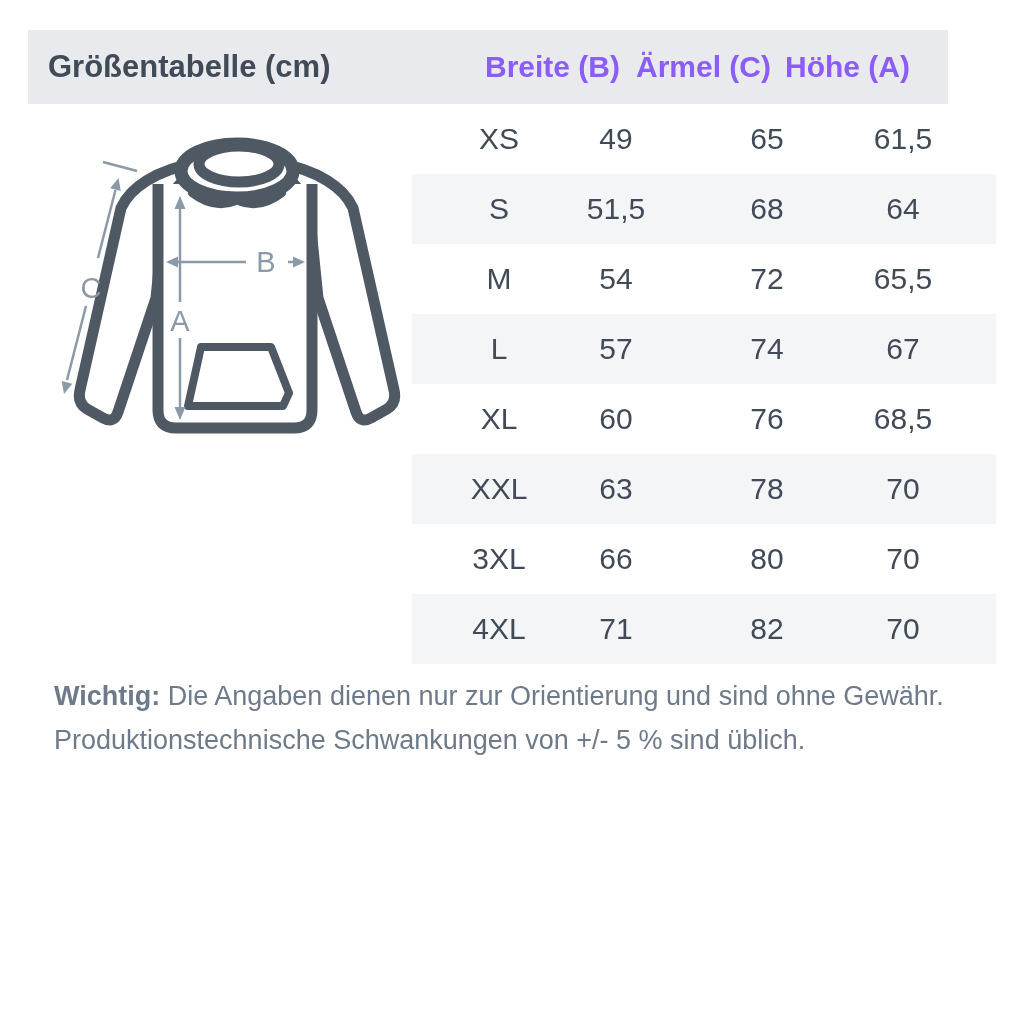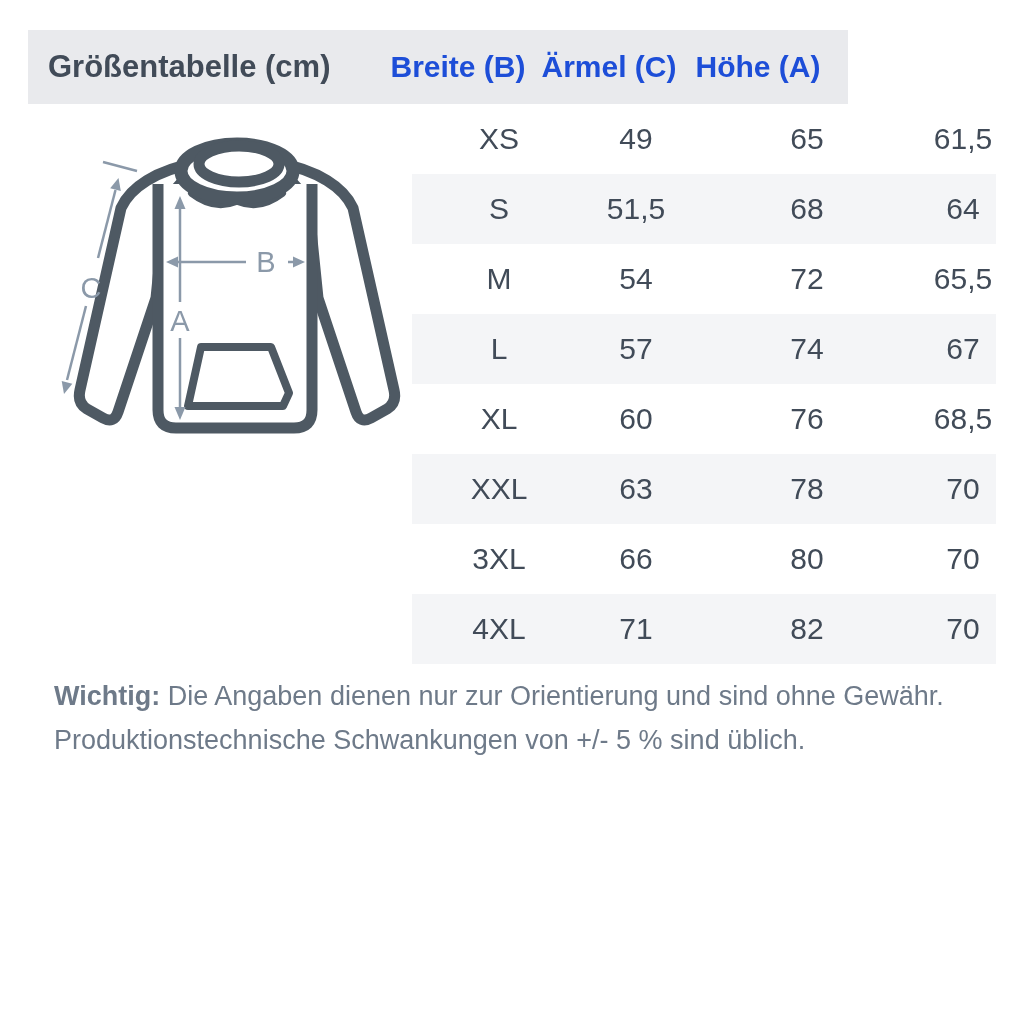--- a/index.html
+++ b/index.html
@@ -7,50 +7,48 @@
     position:relative;
     width:1024px;height:1024px;
     background:#ffffff;
     font-family:"Liberation Sans","DejaVu Sans",sans-serif;
     color:#414b58;
     overflow:hidden;
   }
   
   .header{
     position:absolute;left:28px;top:30px;
-    width:820px;height:74px;
+    width:920px;height:74px;
     background:#e9eaed;
     display:flex;align-items:center;
   }
   .title{
     flex:1 1 auto;
     padding-left:20px;
     font-size:31px;font-weight:700;color:#414b58;
     white-space:nowrap;
   }
   .hcell{
     flex:0 0 146px;width:146px;
-    text-align:center;
-    font-size:30px;font-weight:700;color:#1d4ed8;
+    font-size:30px;font-weight:700;color:#8b5cf6;
     white-space:nowrap;
   }
   .hcell.h1{transform:translateX(-25px);}
   .hcell.h2{transform:translateX(-17px);}
   .hcell.h3{transform:translateX(-20px);}
   
   .rows{
     position:absolute;left:412px;top:104px;
     width:584px;
   }
   .row{
     height:70px;
     display:grid;
     grid-template-columns:repeat(4,146px);
     align-items:center;
-    gap:20px;
   }
   .row.stripe{background:#f4f5f7;}
   .cell{
     text-align:center;
     font-size:30px;font-weight:400;color:#414b58;
     white-space:nowrap;
   }
   .cell.c0{transform:translateX(14px);}
   .cell.c1{transform:translateX(-15px);}
   .cell.c2{transform:translateX(-10px);}

